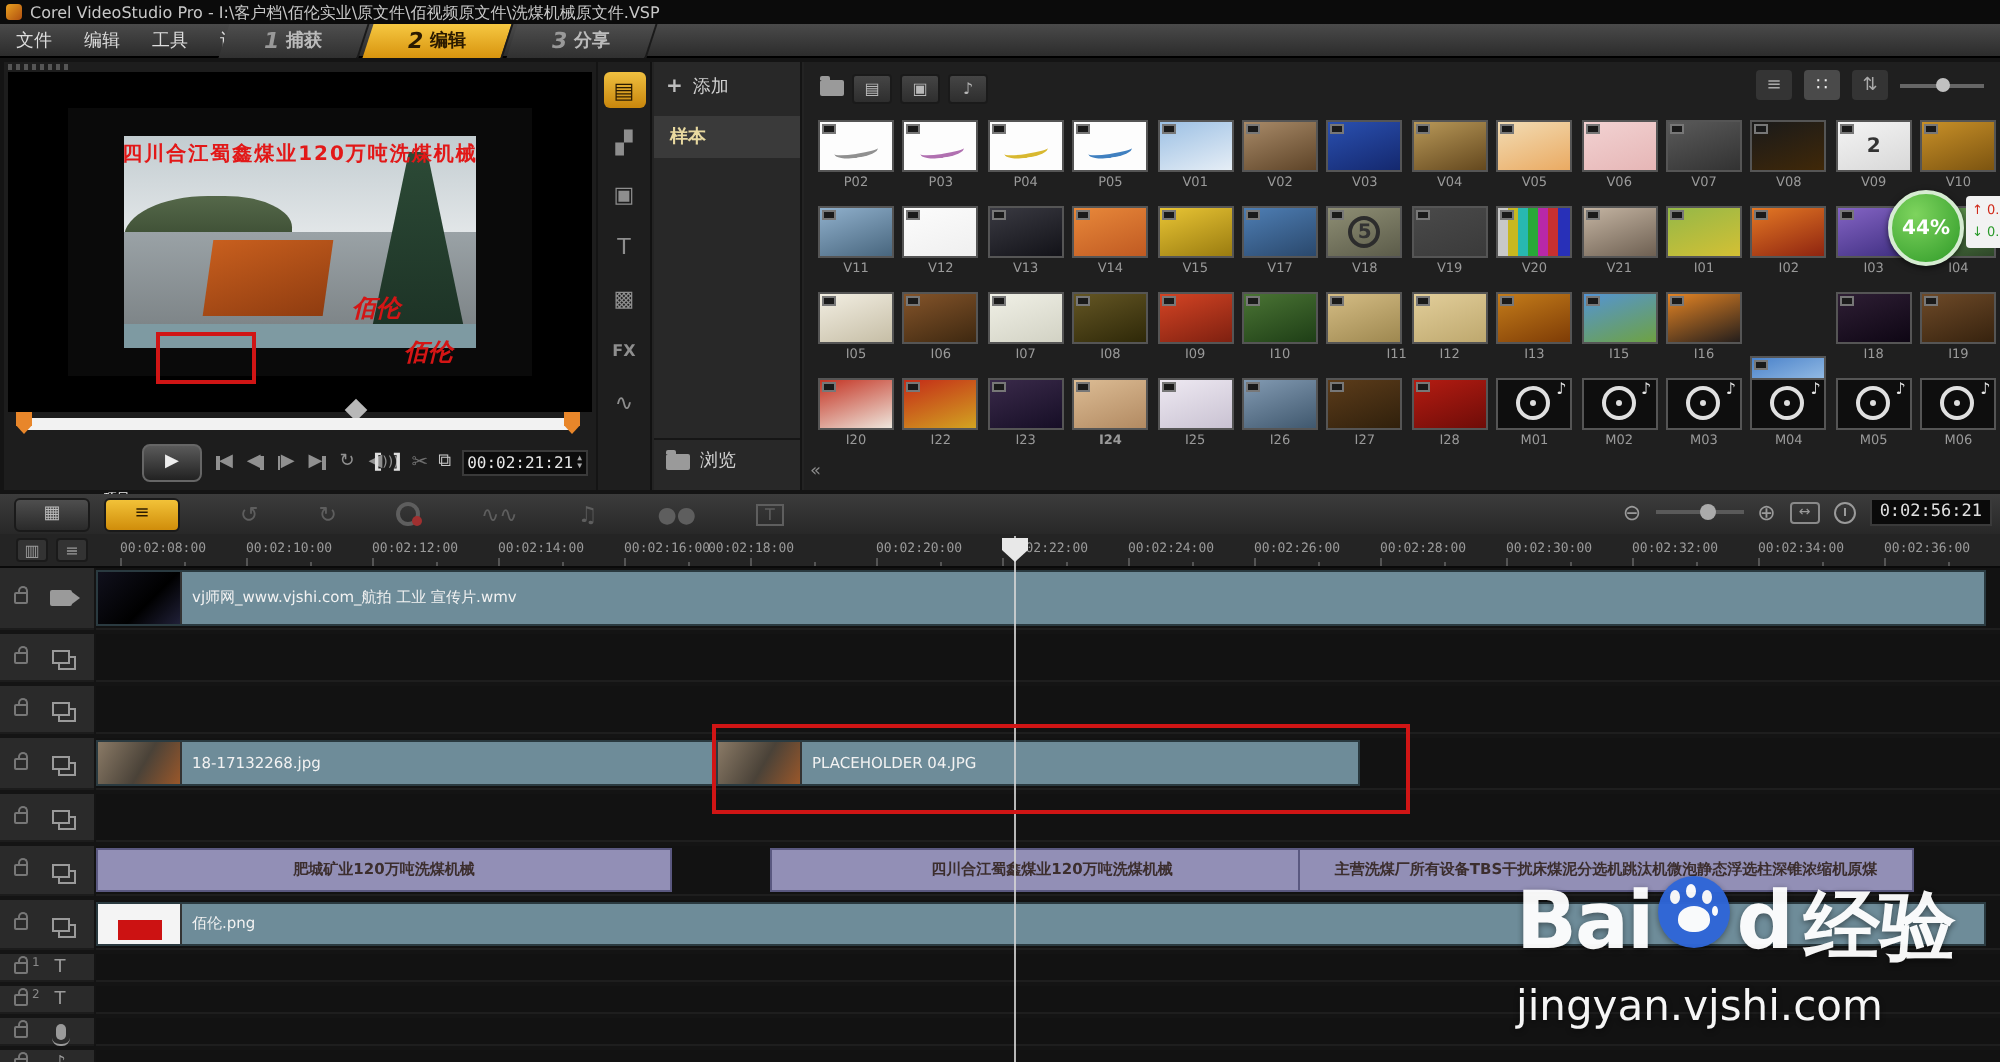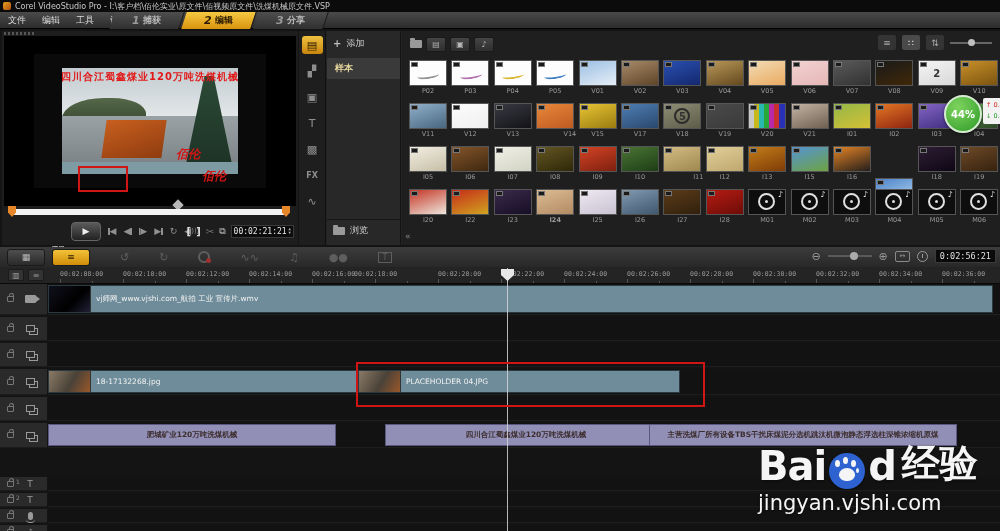--- a/index.html
+++ b/index.html
@@ -171,21 +171,21 @@
   .th-photo { background:linear-gradient(120deg,#8a7a66,#4a4238 55%,#99572a); }
   .th-whitered { background:#f4f4f4; position:relative; }
   .th-whitered::after { content:""; position:absolute; left:10px; top:8px; width:22px; height:10px; background:#cc1212; }
   .playheadline { position:absolute; left:507px; top:268px; width:1px; height:263px; background:#d5d5d5; opacity:.85; z-index:6; }
   .phmark { position:absolute; left:501px; top:269px; width:13px; height:12px; background:#e8e8e8; z-index:7;
     clip-path:polygon(0 0,100% 0,100% 50%,50% 100%,0 50%); }
   .annot { position:absolute; left:356px; top:362px; width:349px; height:45px; border:2px solid #d01515; z-index:8; }
 
   
   .baidu { position:absolute; left:758px; top:438px; z-index:9; opacity:.96; }
-  .bdrow { display:flex; align-items:flex-end; gap:2px; }
+  .bdrow { display:flex; align-items:flex-start; gap:2px; }
   .bdtxt { font-size:40px; font-weight:bold; color:#fff; text-shadow:0 1px 3px rgba(0,0,0,.45); letter-spacing:-1px; }
   .paw { width:36px; height:36px; border-radius:50%; background:#2f66d8; position:relative; margin:0 1px;
     box-shadow:0 1px 3px rgba(0,0,0,.4); }
   .paw::before { content:""; position:absolute; left:10px; top:15px; width:16px; height:13px;
     background:#fff; border-radius:50% 50% 45% 45%; }
   .paw::after { content:""; position:absolute; left:6px; top:7px; width:5px; height:7px; border-radius:50%; background:#fff;
     box-shadow:8px -3px 0 #fff,16px 0 0 #fff,20px 7px 0 -1px #fff; }
   .bdcn { font-size:38px; font-weight:bold; color:#fff; text-shadow:0 1px 3px rgba(0,0,0,.5); margin-left:4px; }
   .bdurl { font-size:21px; color:#fff; text-shadow:0 1px 3px rgba(0,0,0,.5); margin-top:2px; }
 </style>
@@ -406,21 +406,21 @@
             <span class="chip"></span>
           </div>
           <div class="clabel">V12</div>
         </div>
         <div class="cell" style="left: 89.8px; top: 46px;">
           <div class="thumb" style="background: linear-gradient(160deg, rgb(58, 58, 66), rgb(18, 18, 24));">
             <span class="chip"></span>
           </div>
           <div class="clabel">V13</div>
         </div>
-        <div class="cell" style="left: 132.2px; top: 46px; text-align: right;">
+        <div class="cell" style="left: 132.2px; top: 46px;">
           <div class="thumb" style="background: linear-gradient(160deg, rgb(232, 136, 58), rgb(192, 90, 34));">
             <span class="chip"></span>
           </div>
           <div class="clabel">V14</div>
         </div>
         <div class="cell" style="left: 174.6px; top: 46px;">
           <div class="thumb" style="background: linear-gradient(160deg, rgb(232, 196, 52), rgb(154, 124, 16));">
             <span class="chip"></span>
           </div>
           <div class="clabel">V15</div>
@@ -813,20 +813,34 @@
           <span class="cliptxt">肥城矿业120万吨洗煤机械</span>
         </div>
         <div class="clip titlec" style="left: 337px; width: 282px;">
           <span class="cliptxt">四川合江蜀鑫煤业120万吨洗煤机械</span>
         </div>
         <div class="clip titlec" style="left: 601px; width: 308px;">
           <span class="cliptxt">主营洗煤厂所有设备TBS干扰床煤泥分选机跳汰机微泡静态浮选柱深锥浓缩机原煤</span>
         </div>
       </div>
     </div>
+    <div class="trow" style="top: 166px; height: 25px;">
+      <div class="thead">
+        <span class="lockic"></span>
+        <span class="trkic">
+          <span class="ovl"></span>
+        </span>
+      </div>
+      <div class="tcontent">
+        <div class="clip media" style="left: 0px; width: 945px;">
+          <div class="clipthumb th-whitered"></div>
+          <span class="cliptxt">佰伦.png</span>
+        </div>
+      </div>
+    </div>
     <div class="trow" style="top: 193px; height: 14px;">
       <div class="thead">
         <span class="lockic"></span>
         <span class="trkic">T<span class="tnum">1</span></span>
       </div>
       <div class="tcontent"></div>
     </div>
     <div class="trow" style="top: 209px; height: 14px;">
       <div class="thead">
         <span class="lockic"></span>

